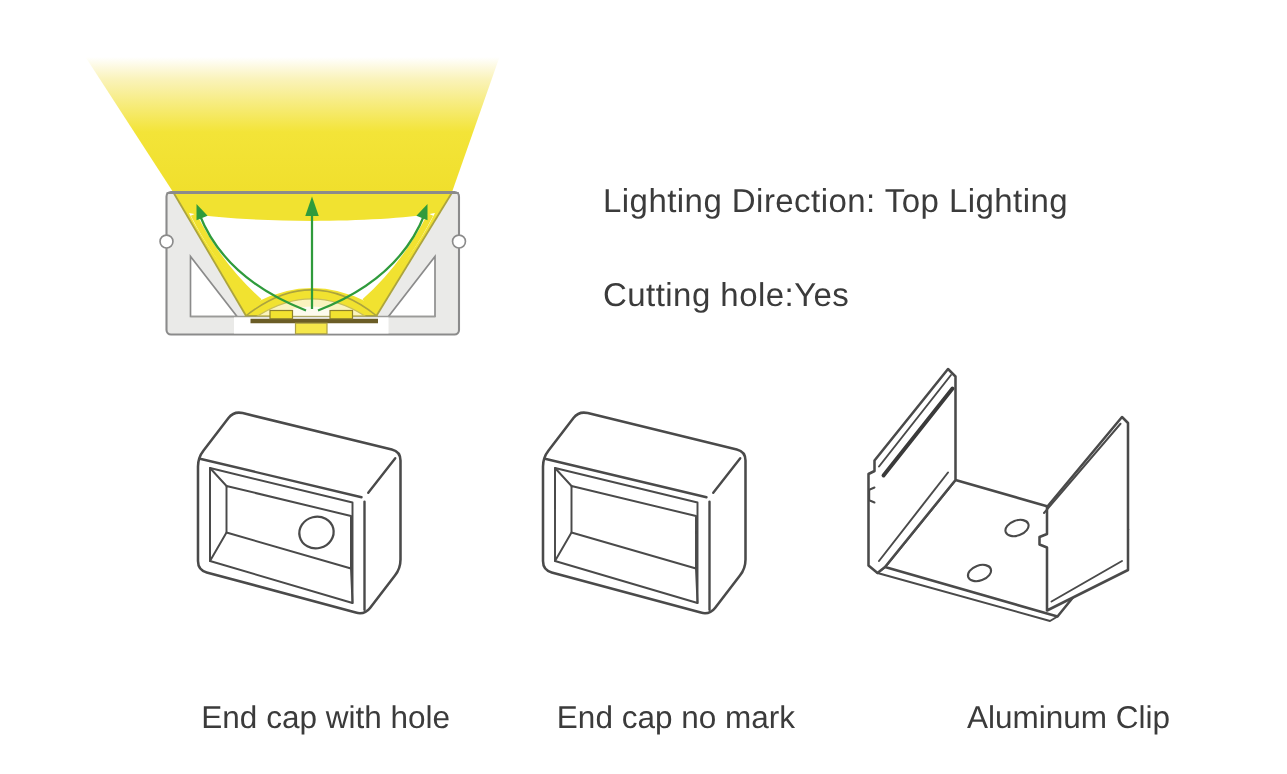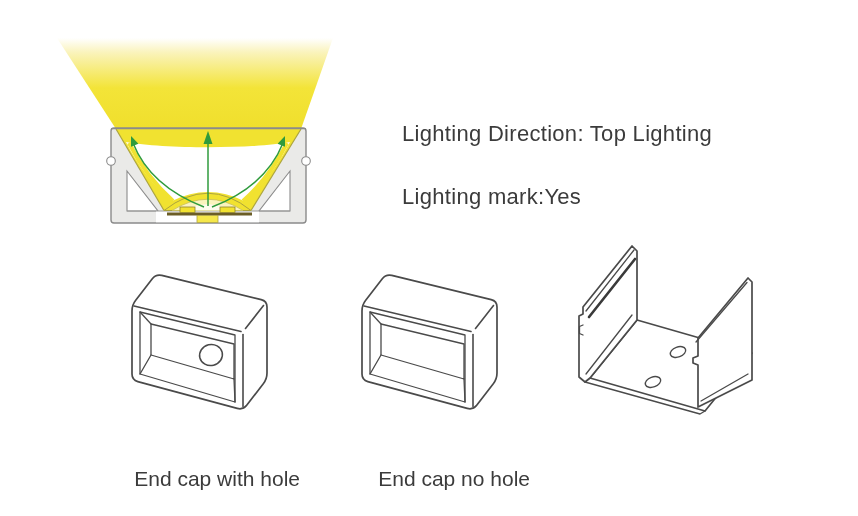--- a/index.html
+++ b/index.html
@@ -71,21 +71,21 @@
       <line x1="208" y1="206" x2="208" y2="141"></line>
       <path d="M204,207 Q150,186 133,143"></path>
       <path d="M212,207 Q266,186 283,143"></path>
       <polygon points="208,131 203.5,144 212.5,144" fill="#2f9b3c" stroke="none"></polygon>
       <polygon points="131,136 138.4,143.8 131,146.8" fill="#2f9b3c" stroke="none"></polygon>
       <polygon points="285,136 285,146.8 277.6,143.8" fill="#2f9b3c" stroke="none"></polygon>
     </g>
   </svg>
 
   <div class="info-line" style="top:121px">Lighting Direction: Top Lighting</div>
-  <div class="info-line" style="top:184px">Lighting mark:Yes</div>
+  <div class="info-line" style="top:184px">Cutting hole:Yes</div>
 
   <svg style="left:105px;top:255px" width="190" height="175" viewBox="0 0 190 175">
     <path class="lineart-fill" d="M27,56 Q27,50 30.7,45.3 L47.3,23.7 Q51,19 56.8,20.4 L156.2,44.6 Q162,46 162,52
              L162,118 Q162,124 158.3,128.7 L141.7,150.3 Q138,155 132.2,153.4
              L32.8,126.6 Q27,125 27,119 Z"></path>
     <path class="lineart" d="M29,51 L136,76.5"></path>
     <path class="lineart" d="M138,79.5 L138,151.5"></path>
     <path class="lineart" d="M140.5,73.5 L158.5,50.5"></path>
     <path class="lineart-thin" d="M35,57 L130,80 L130,147 L35,119 Z"></path>
     <path class="lineart-thin" d="M46,69 L129,89 L129,124 L46,100 Z"></path>
@@ -121,15 +121,16 @@
     <path d="M19,87 L65,29" stroke="#3a3a3a" stroke-width="2.6" stroke-linecap="round" fill="none"></path>
     <path class="lineart-thin" d="M16,144 L62,85"></path>
     <path class="lineart-thin" d="M13,95 l-3.5,1.5 l0,7 l3.5,1.5"></path>
 
     <path class="lineart-fill" d="M128,177 L128,135 L123,133 L123,128 L128,126 L128,108 L178,48 L182,52 L182,150 Z"></path>
     <path class="lineart-thin" d="M126,112 L177,52.5"></path>
     <path class="lineart-thin" d="M131,171 L178,144"></path>
   </svg>
 
   <div class="caption" style="left:100px">End cap with hole</div>
-  <div class="caption" style="left:330px">End cap no hole</div>
+  <div class="caption" style="left:330px">End cap no mark</div>
+  <div class="caption" style="left:580px">Aluminum Clip</div>
 
 </div>
 
 </body></html>

